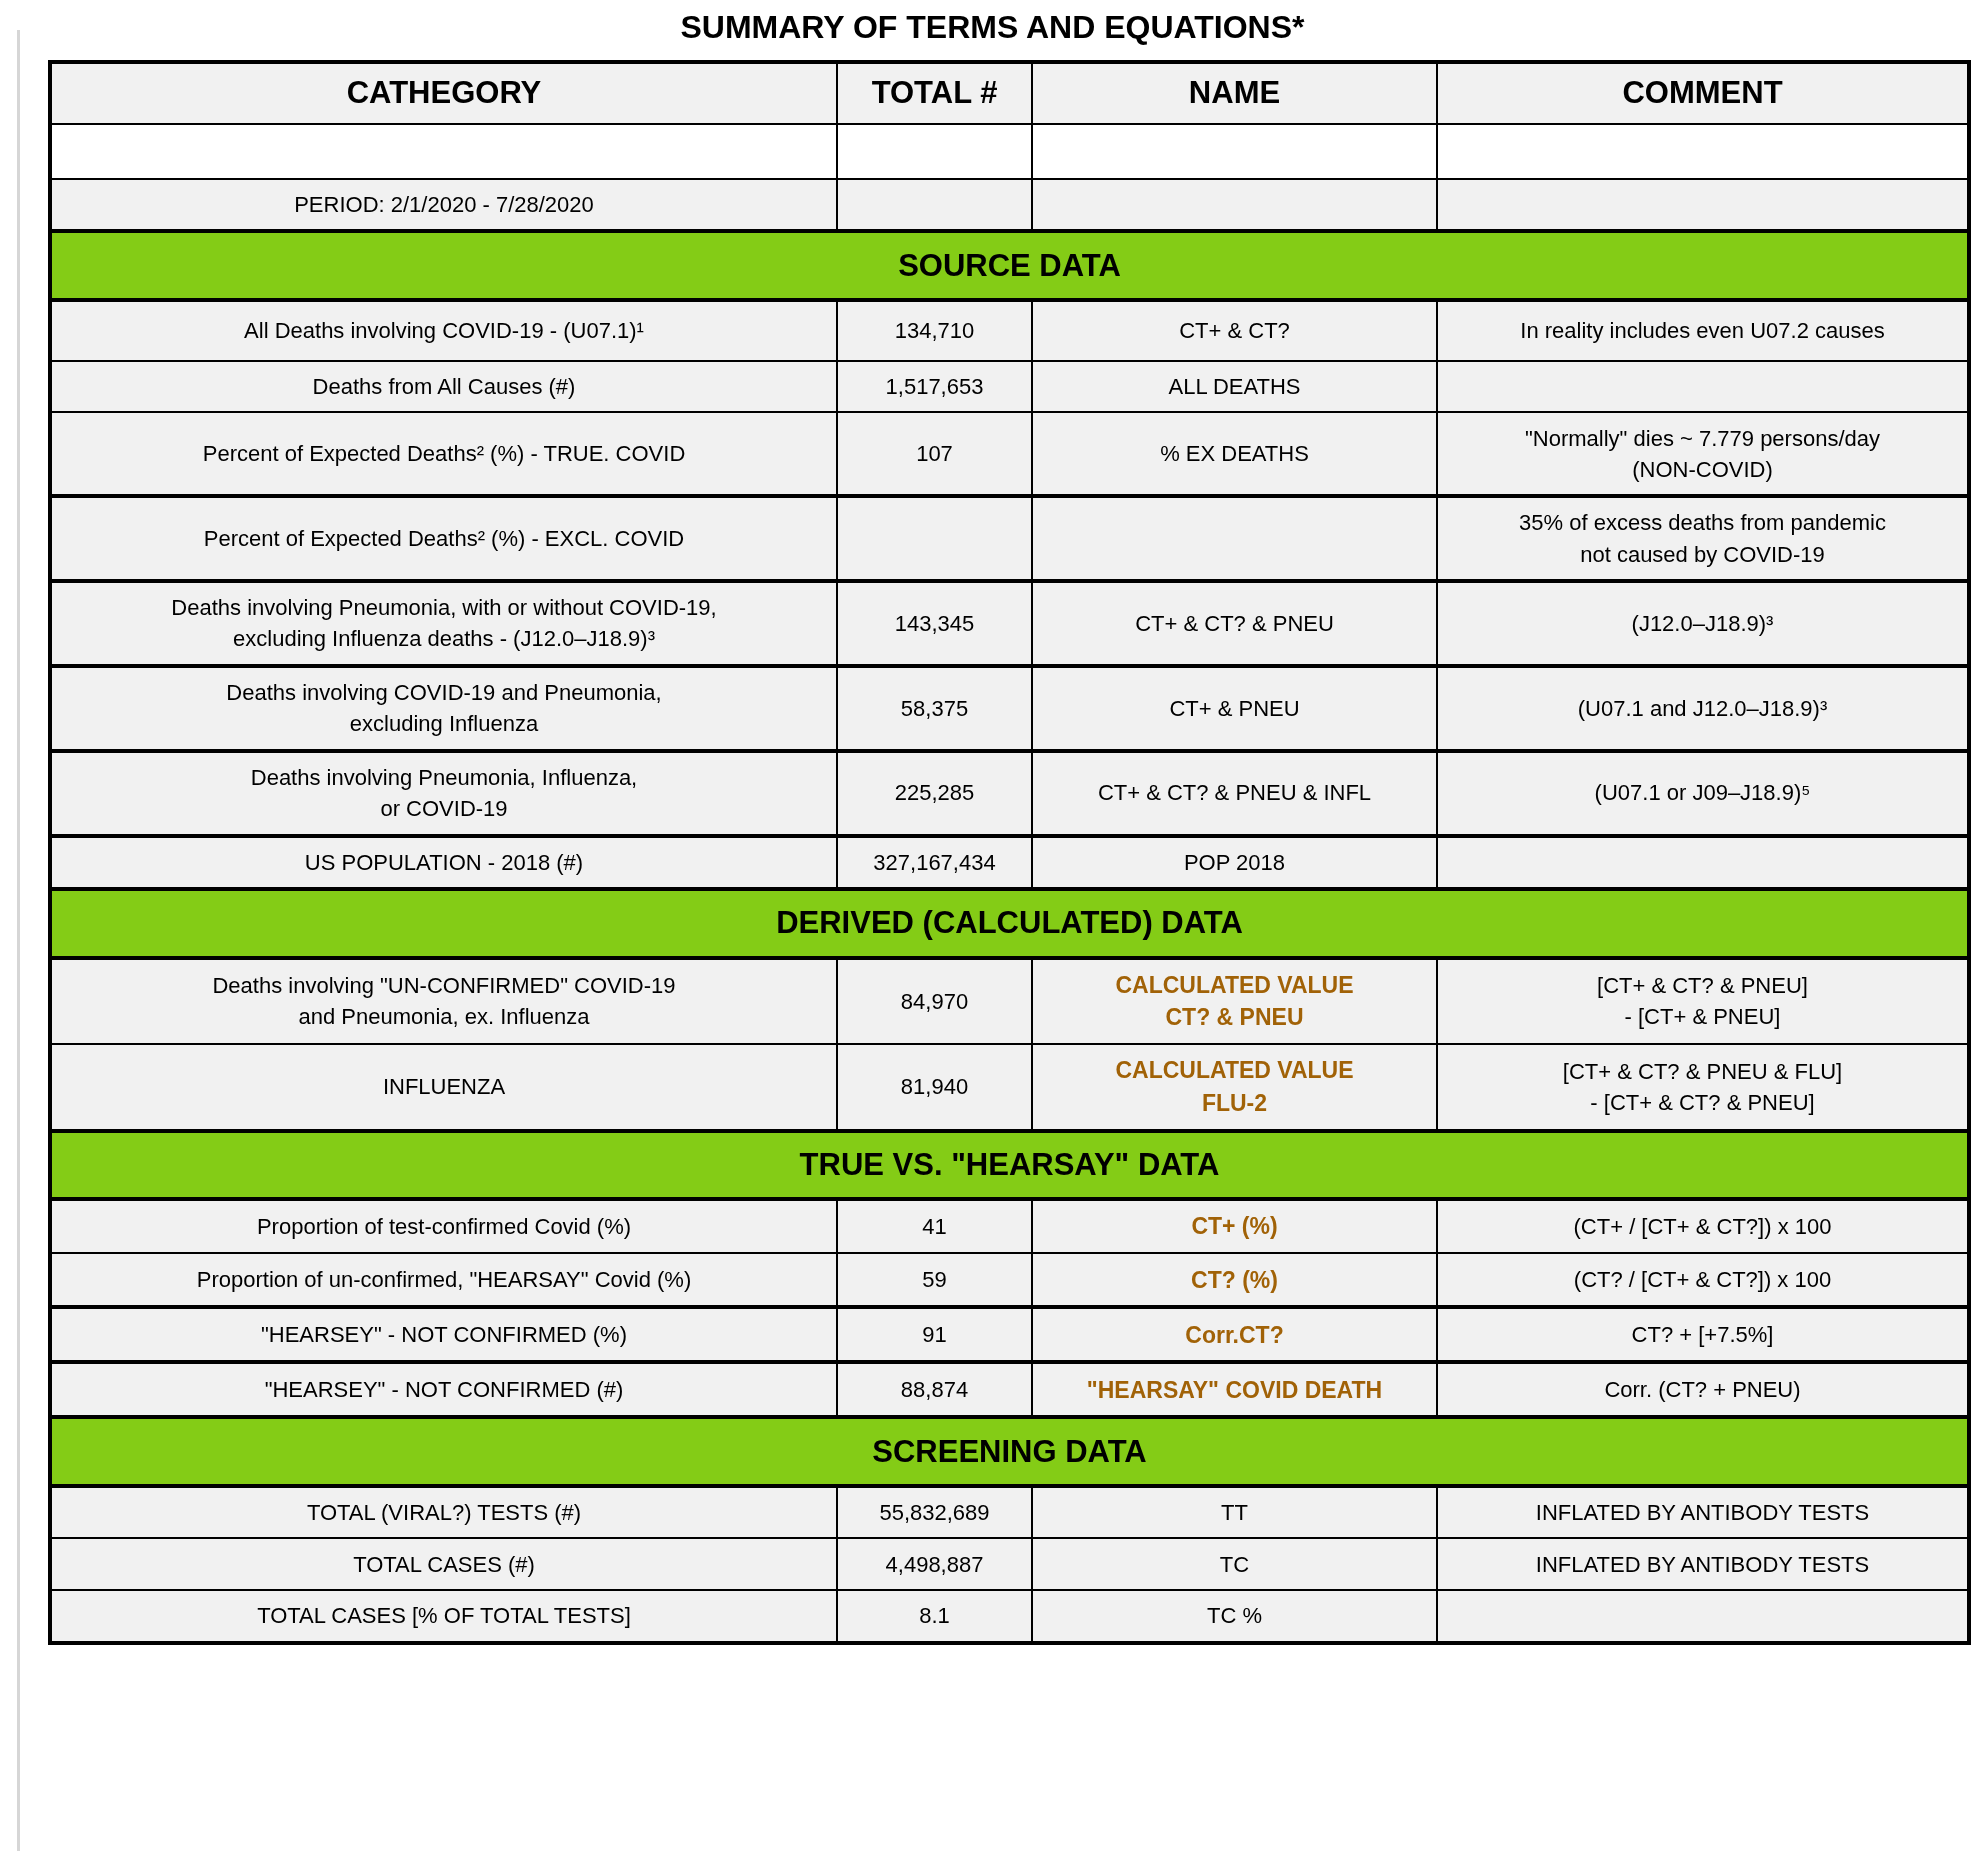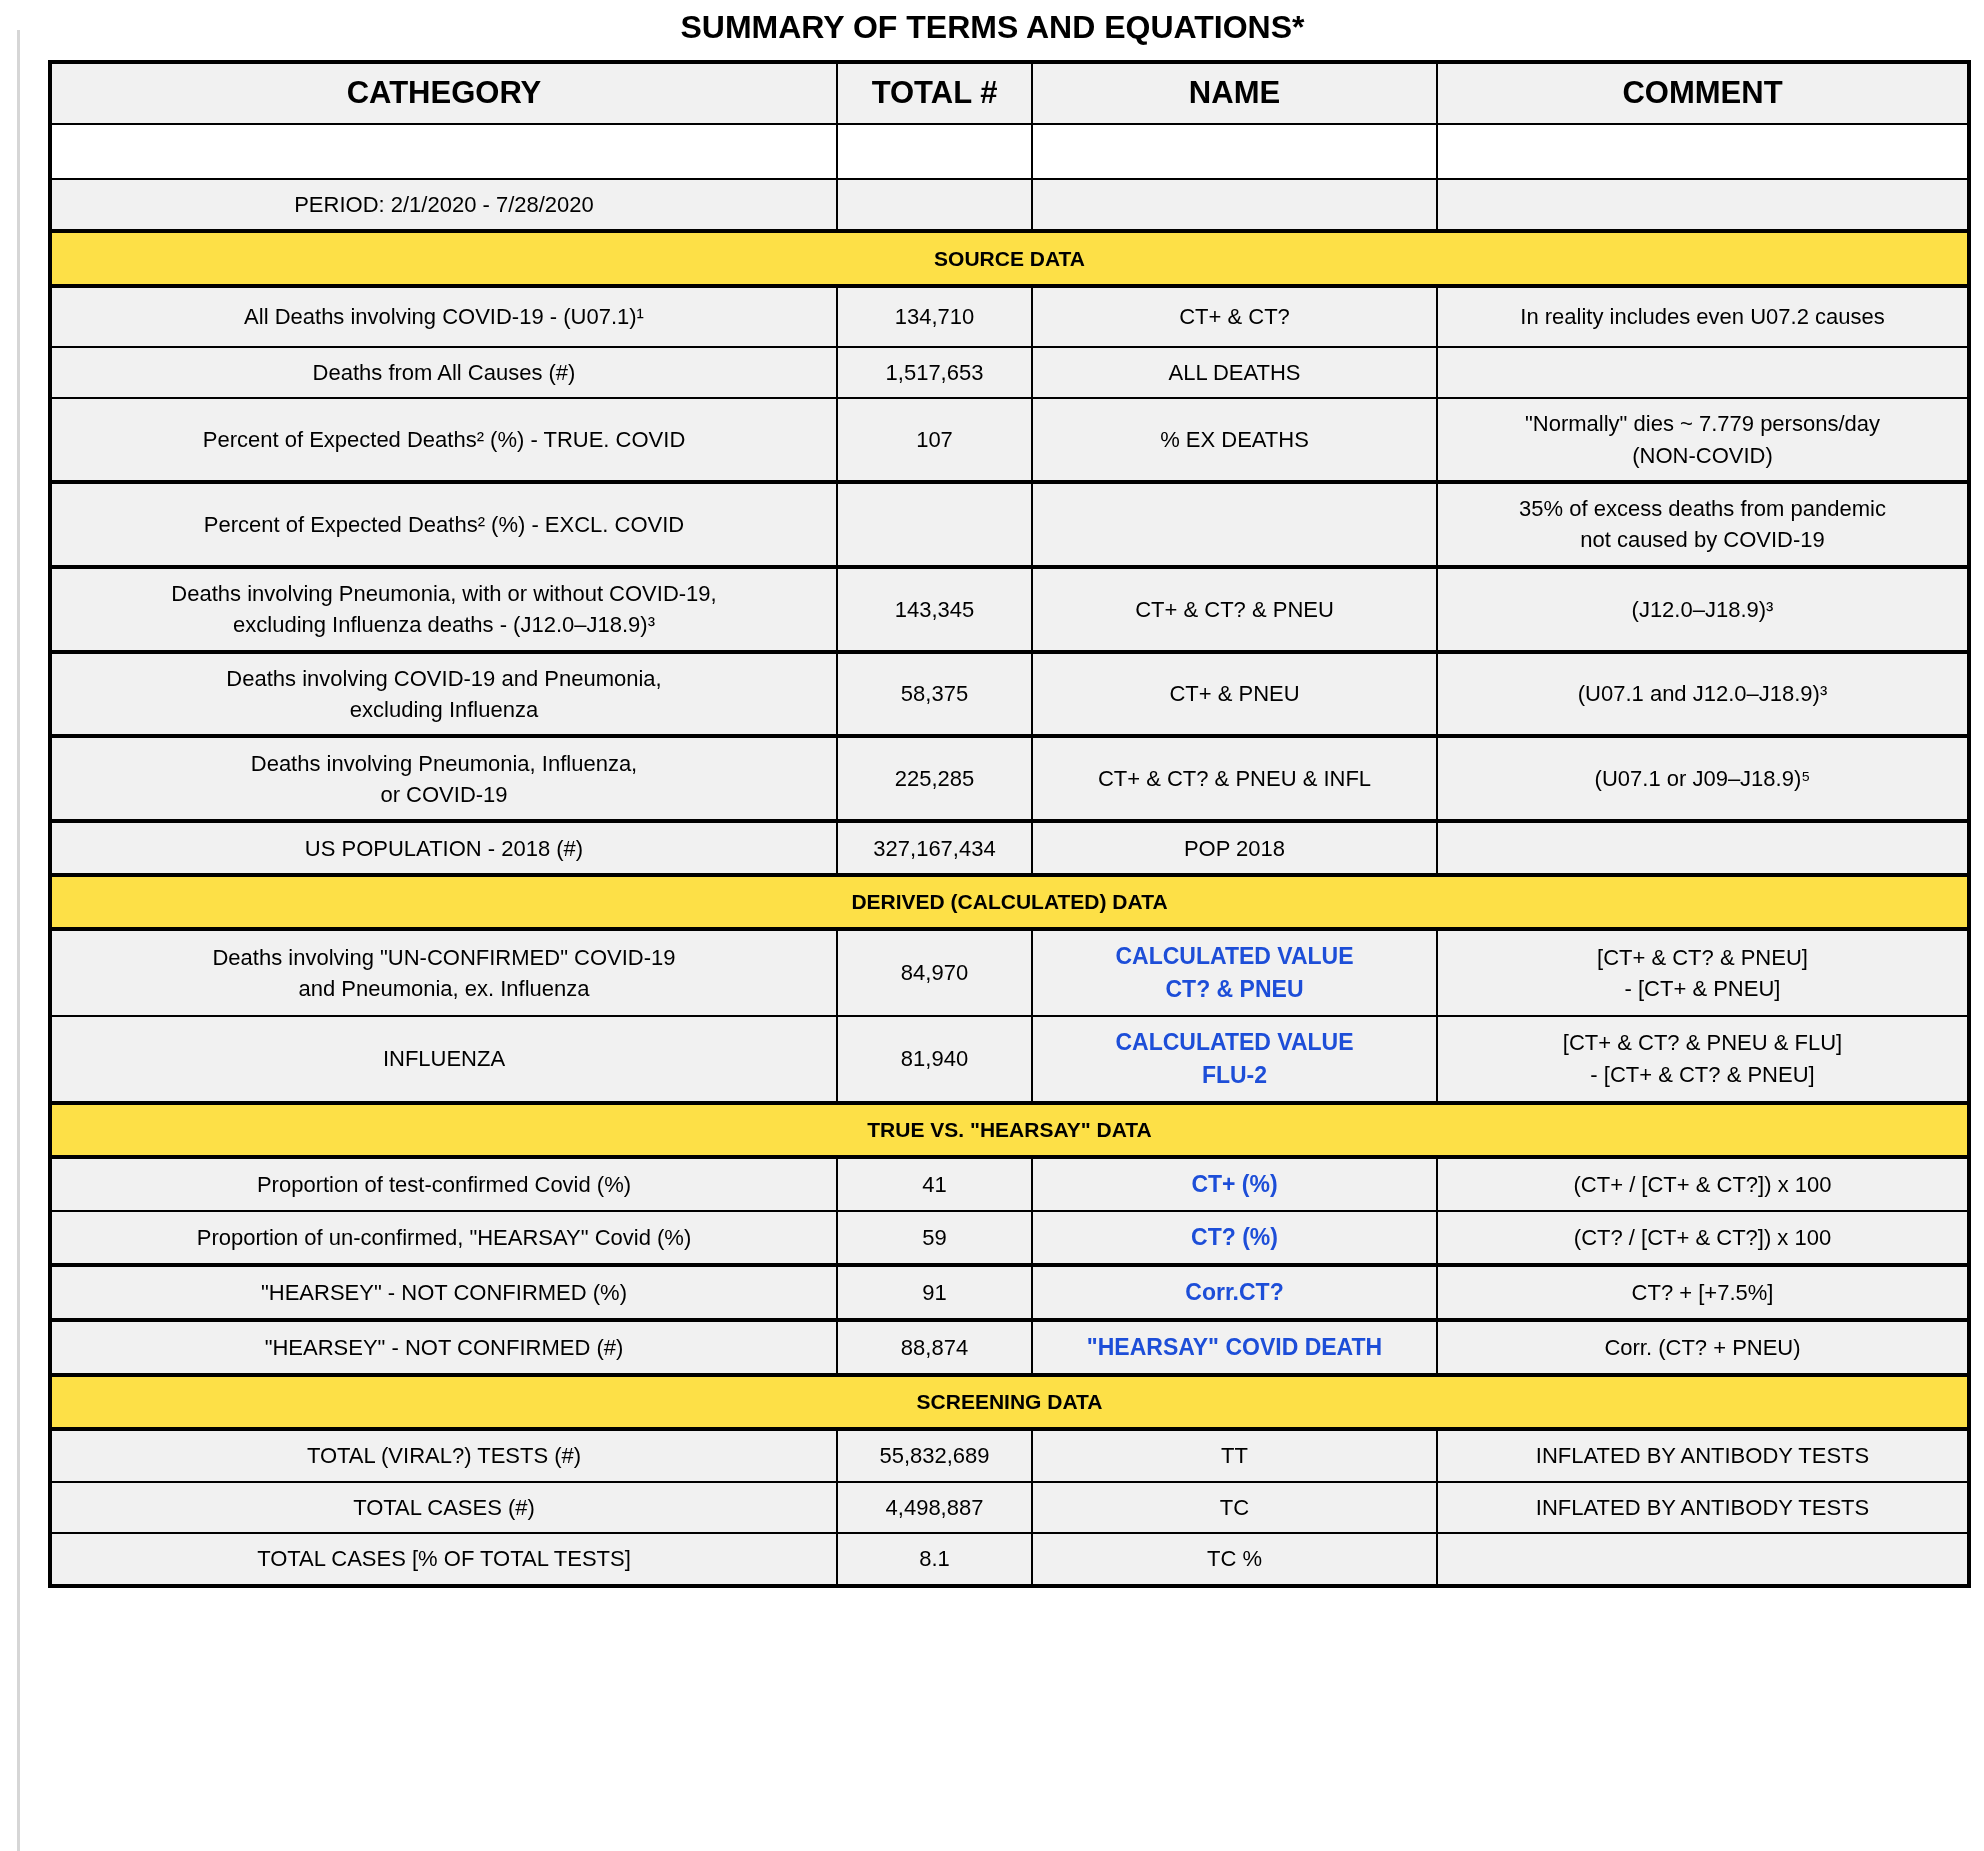--- a/index.html
+++ b/index.html
@@ -20,25 +20,25 @@
     margin-left:48px;border:4.6px solid #000;background:#fff;
   }
   td{
     border:2px solid #000;background:#f1f1f1;
     font-size:22px;line-height:1.42;text-align:center;vertical-align:middle;
     padding:9.2px 6.1px;white-space:pre-line;overflow:hidden;
   }
   thead td{font-weight:700;font-size:31px;padding:7.1px 6.1px;}
   tr.blank td{background:#ffffff;height:35px;}
   tr.section td{
-    background:#fde047;font-weight:700;font-size:21px;
+    background:#84cc16;font-weight:700;font-size:31px;
     border-top:4.1px solid #000;border-bottom:4.1px solid #000;padding:10.2px 6.1px;
   }
   tr.thick-top td{border-top:4.1px solid #000;}
-  td.red{color:#1d4ed8;font-weight:700;font-size:23px;}
+  td.red{color:#a16207;font-weight:700;font-size:23px;}
   tr.r1 td{padding:13.3px 6.1px;}
 </style>
 </head>
 <body>
 
 <div class="edge-strip"></div>
 
 <h1 class="title">SUMMARY OF TERMS AND EQUATIONS*</h1>
 
 <table>

